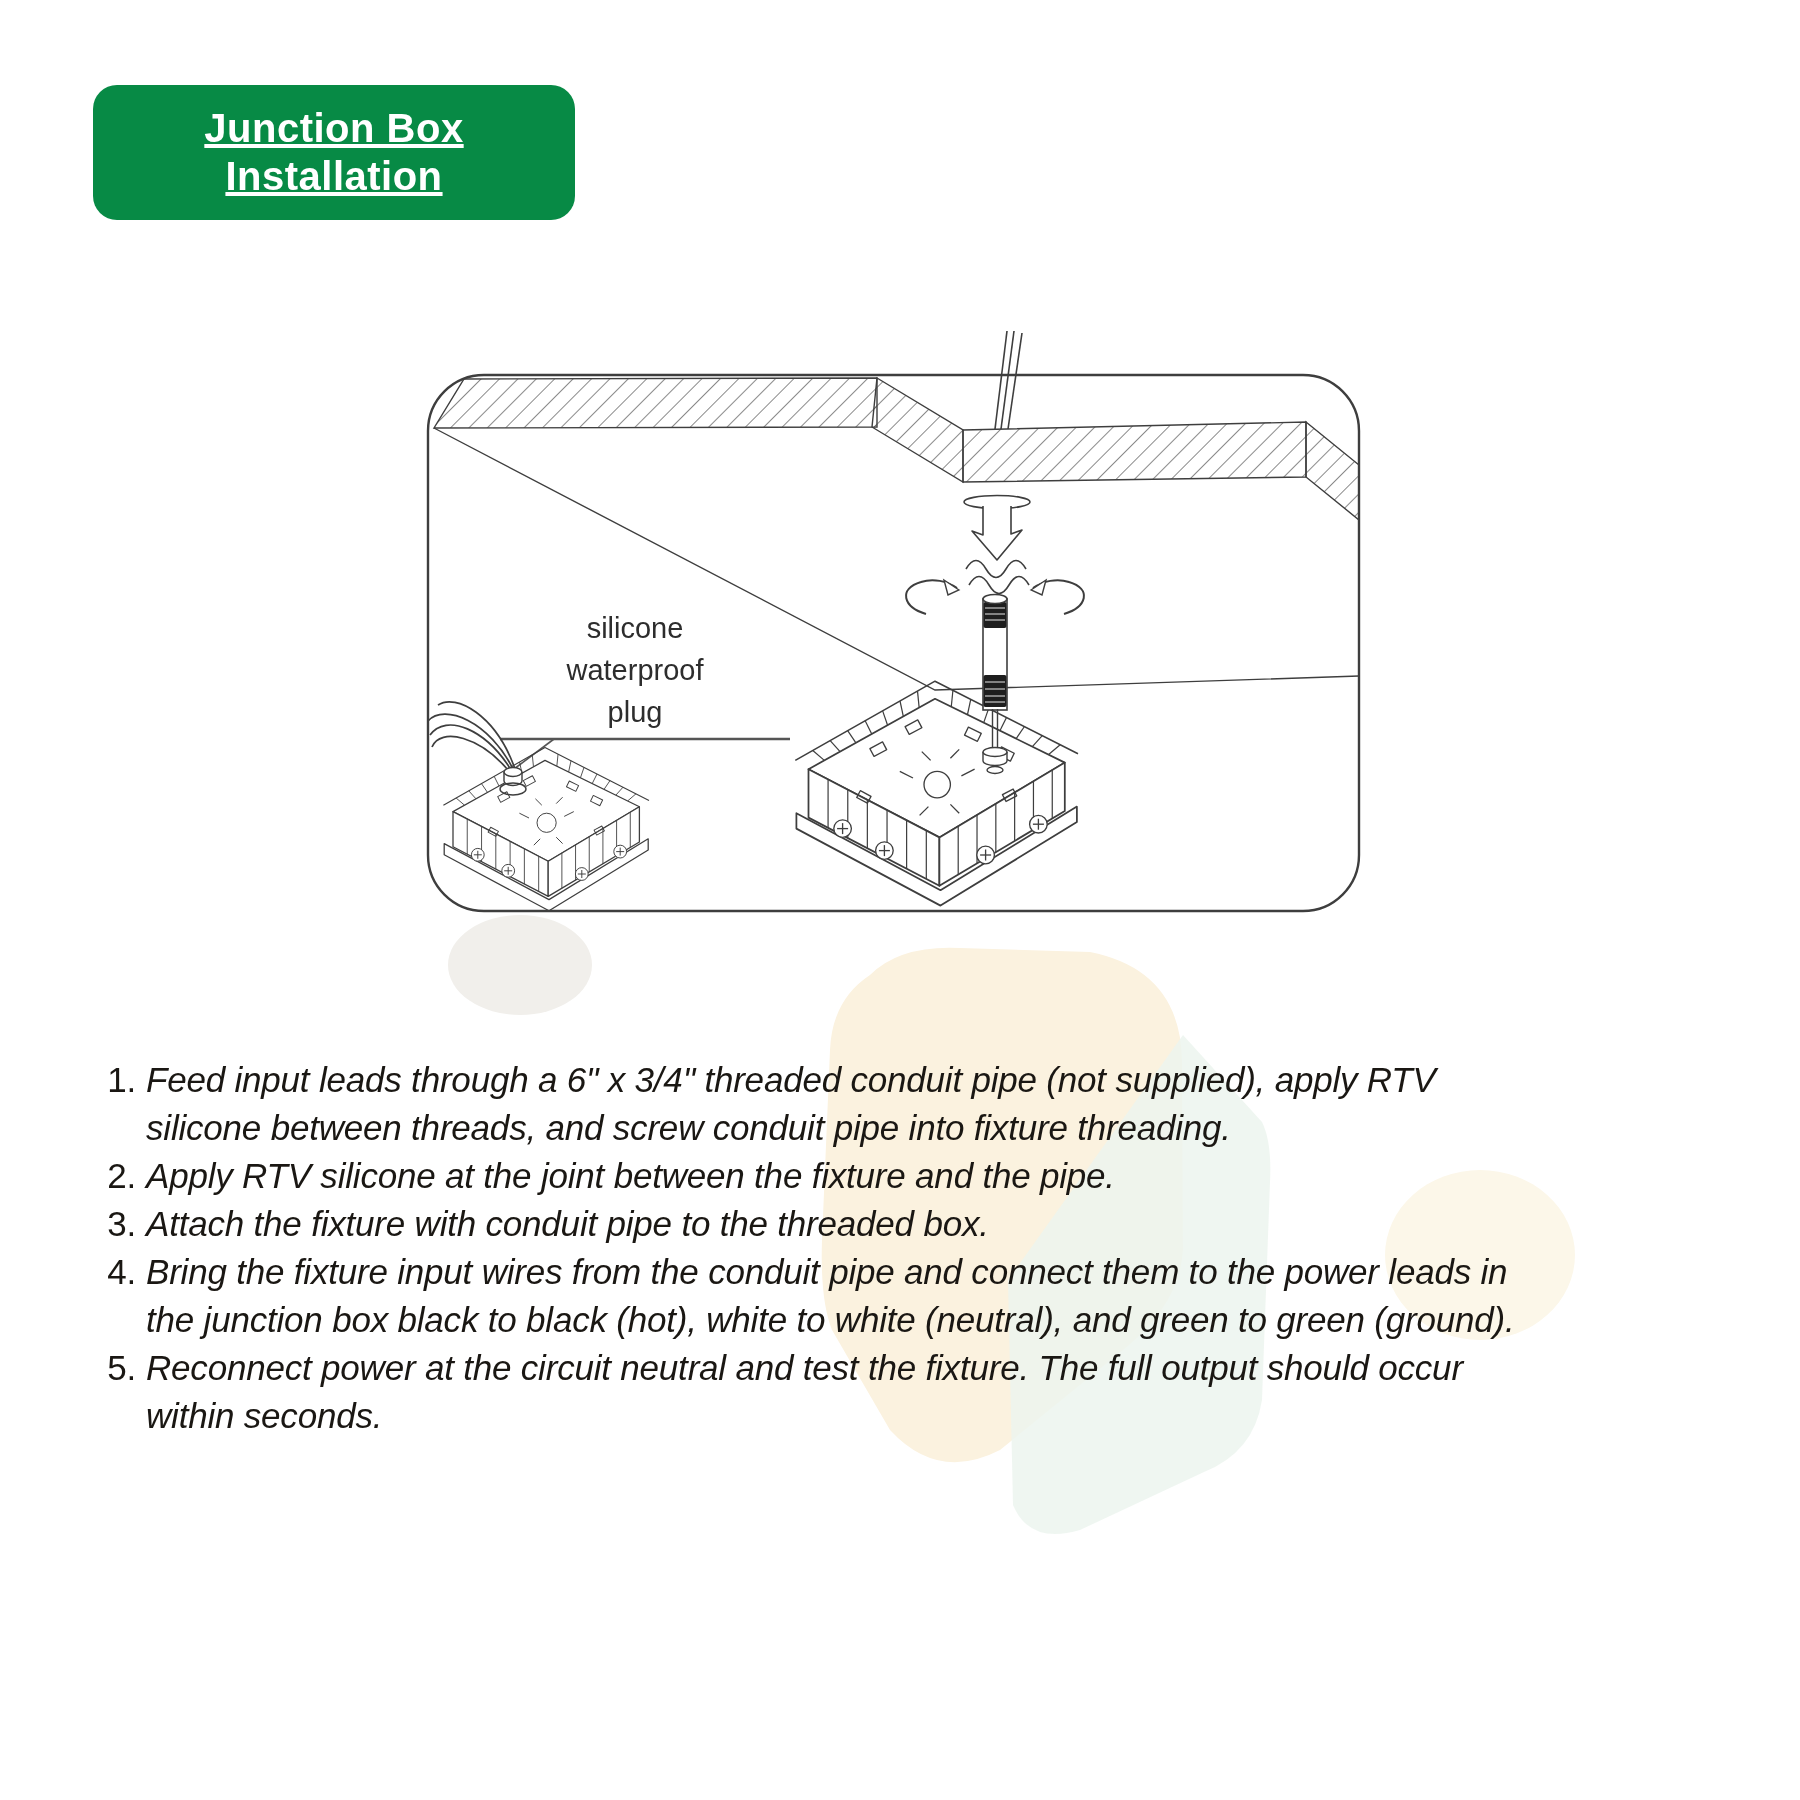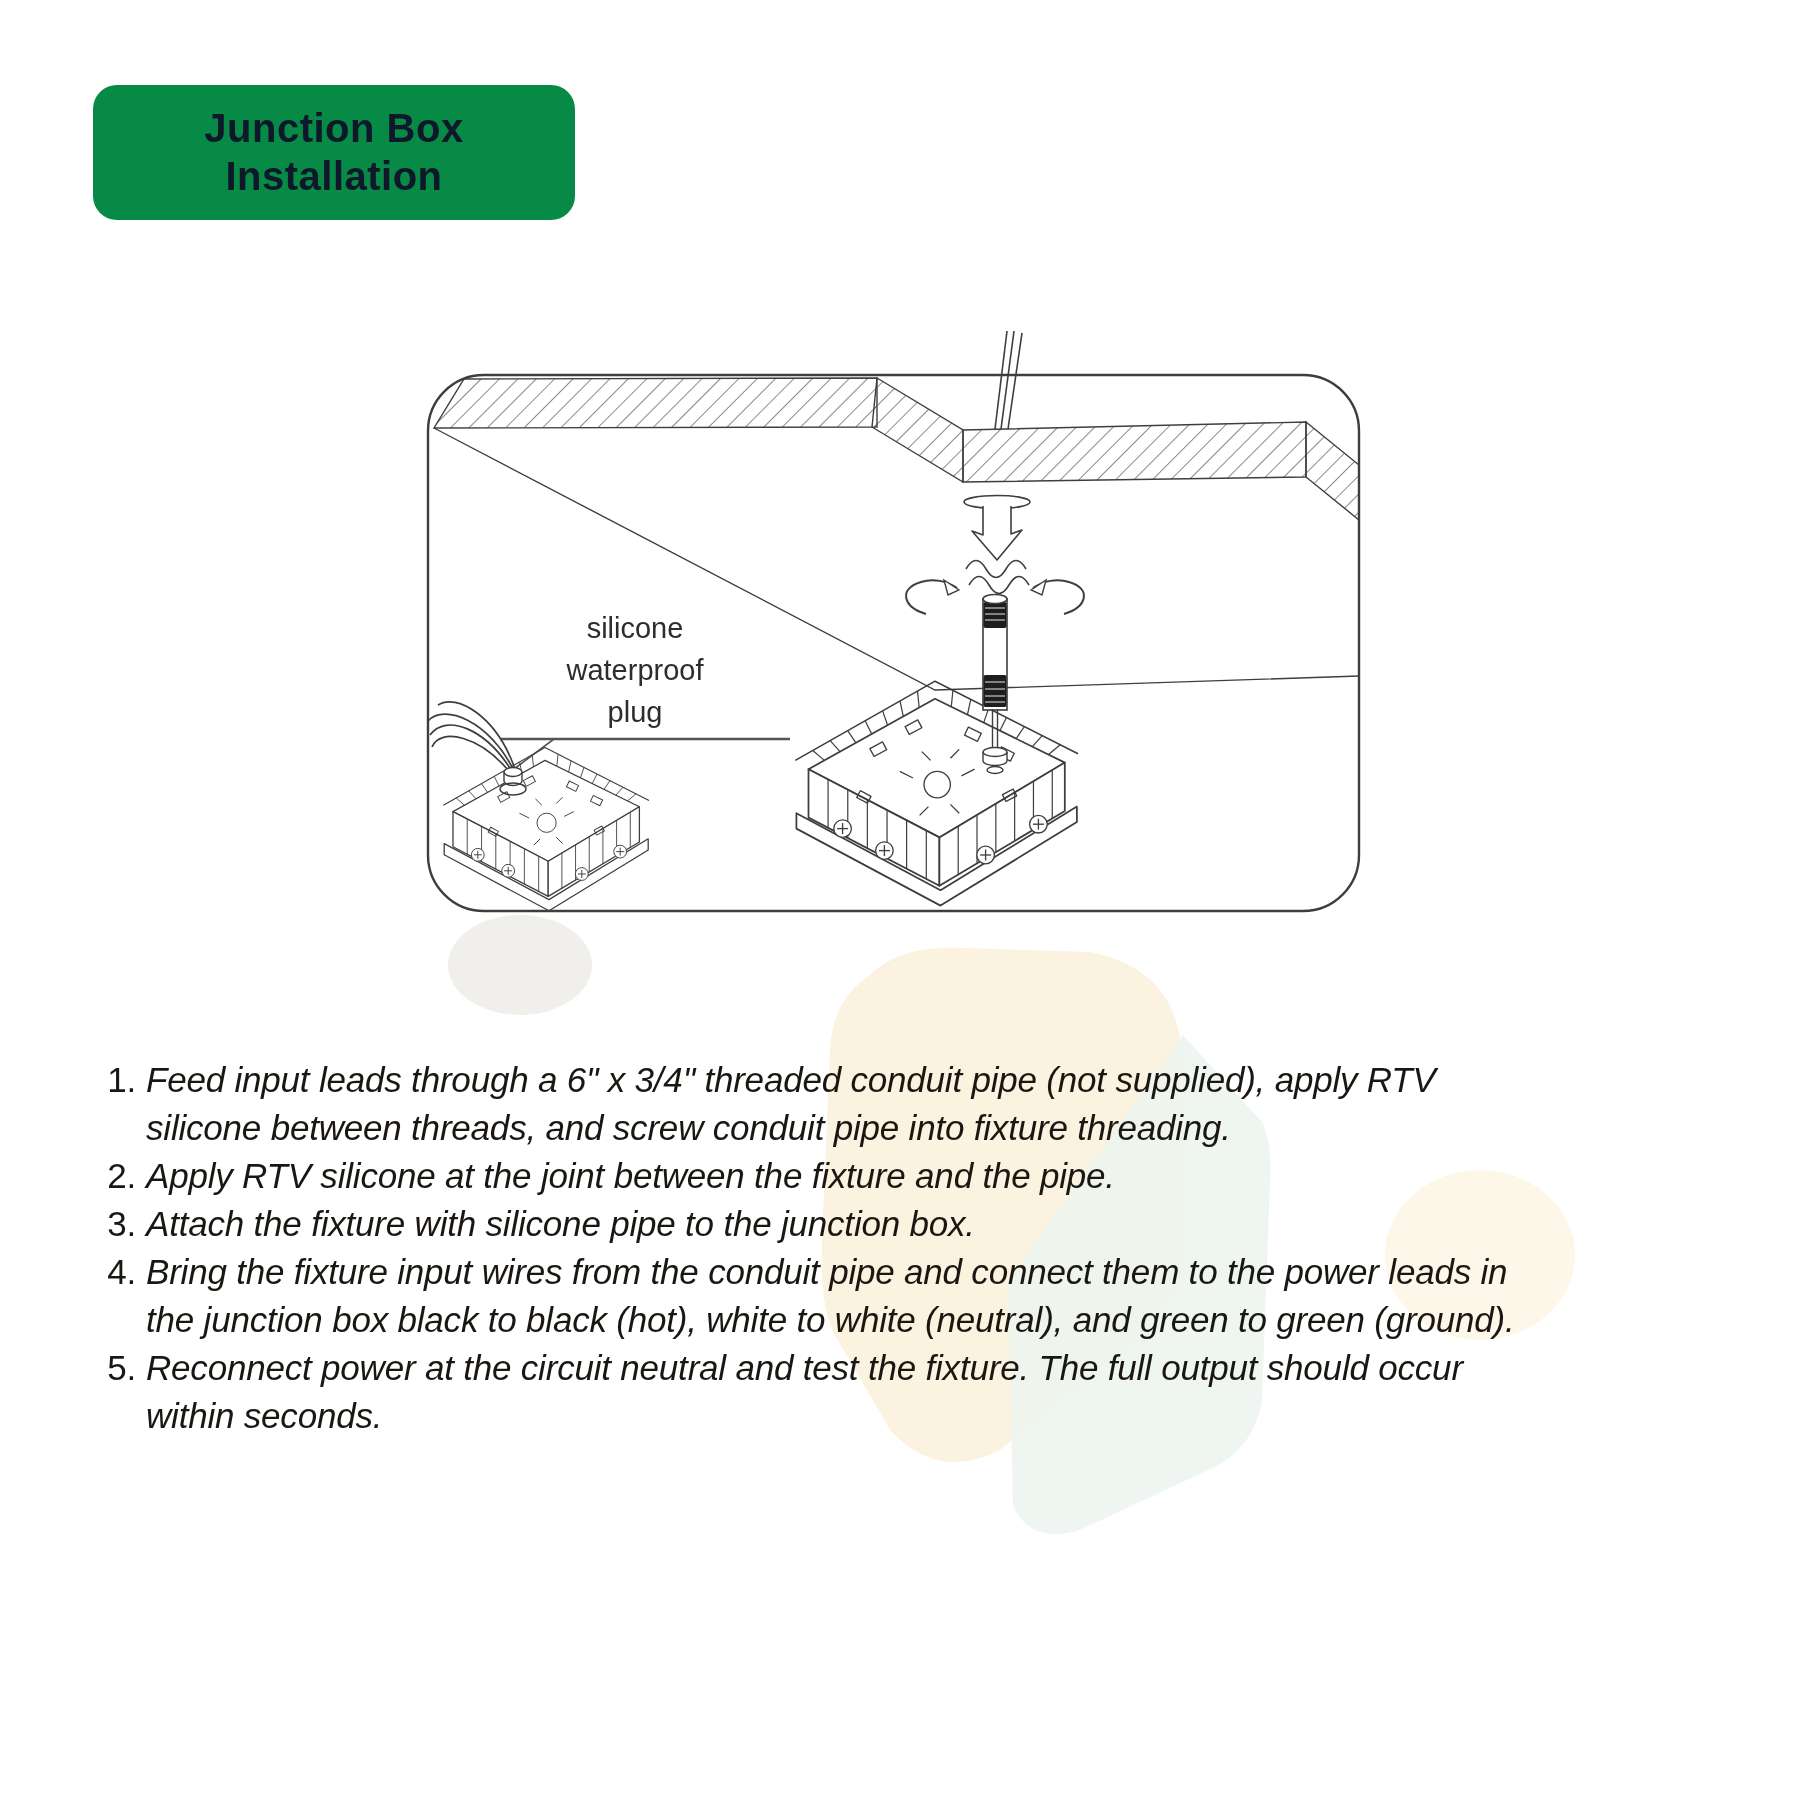--- a/index.html
+++ b/index.html
@@ -5,22 +5,22 @@
   html,body{margin:0;padding:0;}
   body{
     width:1800px;height:1800px;position:relative;background:#ffffff;
     font-family:"Liberation Sans", sans-serif;overflow:hidden;
   }
   
   .badge{
     position:absolute;left:93px;top:85px;width:482px;height:135px;
     background:#078a45;border-radius:24px;
     display:flex;flex-direction:column;align-items:center;justify-content:center;
-    color:#0f172a;font-weight:bold;font-size:40px;line-height:1.18;
-    text-align:center;z-index:3;letter-spacing:.5px;
+    color:#ffffff;font-weight:bold;font-size:40px;line-height:1.18;
+    text-align:center;z-index:3;letter-spacing:.5px;text-decoration:underline;
   }
   
   .wm{position:absolute;left:0;top:0;z-index:0;}
   
   .diagram{position:absolute;left:426px;top:323px;z-index:1;}
   .diagram text{
     font-family:"Liberation Sans", sans-serif;font-size:29px;fill:#2d2d2d;
   }
   
   ol.instructions{
@@ -222,21 +222,21 @@
   <li>
     <span class="num">1.</span>
     <span class="txt">Feed input leads through a 6" x 3/4" threaded conduit pipe (not supplied), apply RTV silicone between threads, and screw conduit pipe into fixture threading.</span>
   </li>
   <li>
     <span class="num">2.</span>
     <span class="txt">Apply RTV silicone at the joint between the fixture and the pipe.</span>
   </li>
   <li>
     <span class="num">3.</span>
-    <span class="txt">Attach the fixture with silicone pipe to the junction box.</span>
+    <span class="txt">Attach the fixture with conduit pipe to the threaded box.</span>
   </li>
   <li>
     <span class="num">4.</span>
     <span class="txt">Bring the fixture input wires from the conduit pipe and connect them to the power leads in the junction box black to black (hot), white to white (neutral), and green to green (ground).</span>
   </li>
   <li>
     <span class="num">5.</span>
     <span class="txt">Reconnect power at the circuit neutral and test the fixture. The full output should occur within seconds.</span>
   </li>
 </ol>

